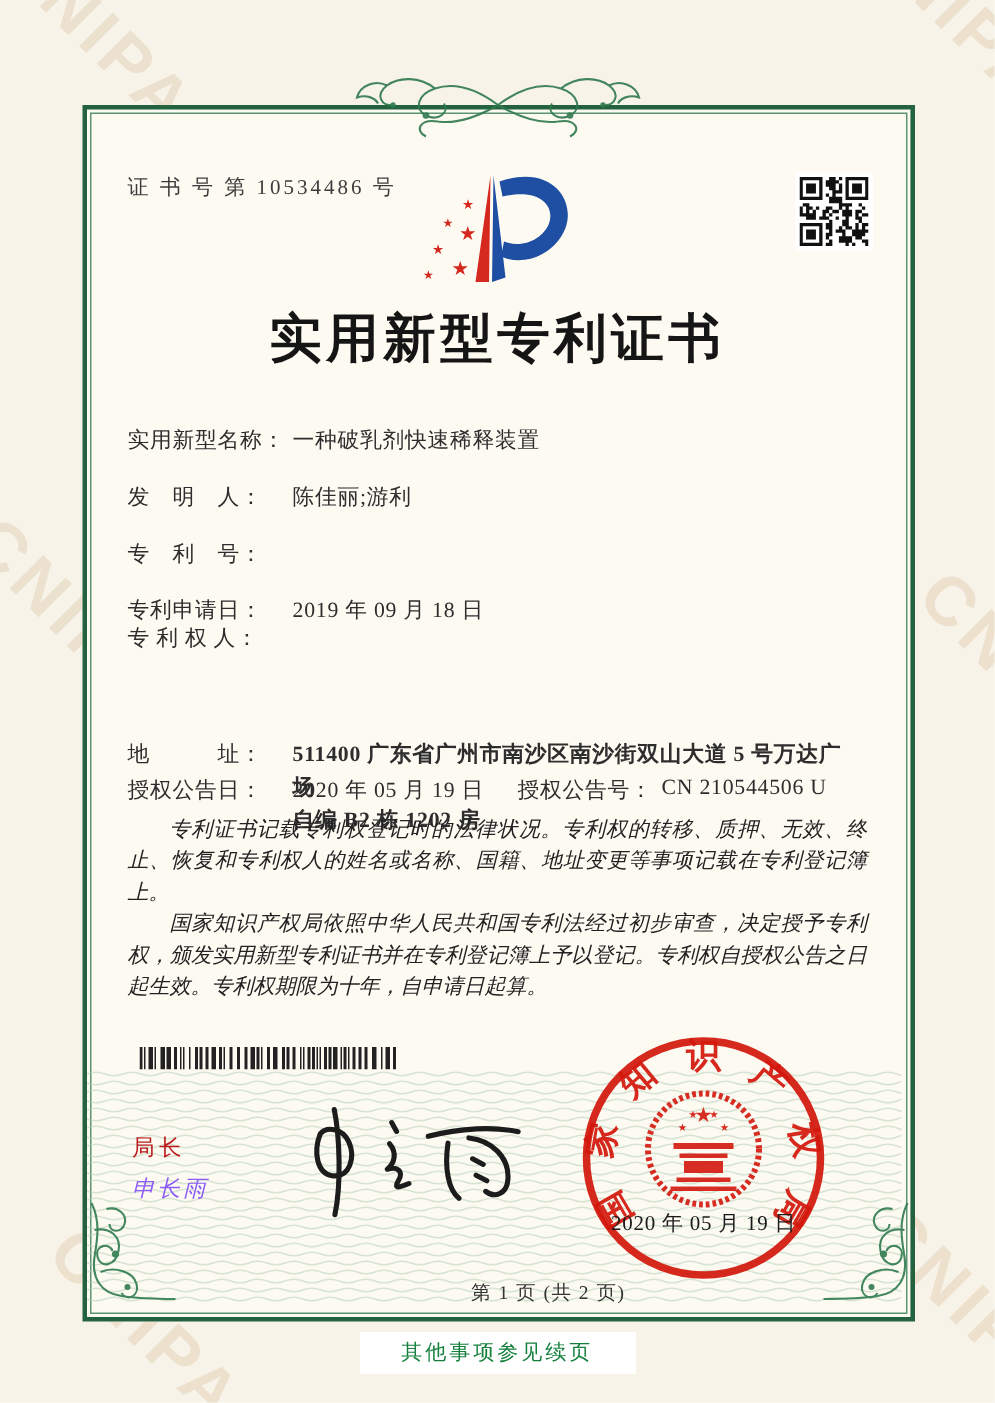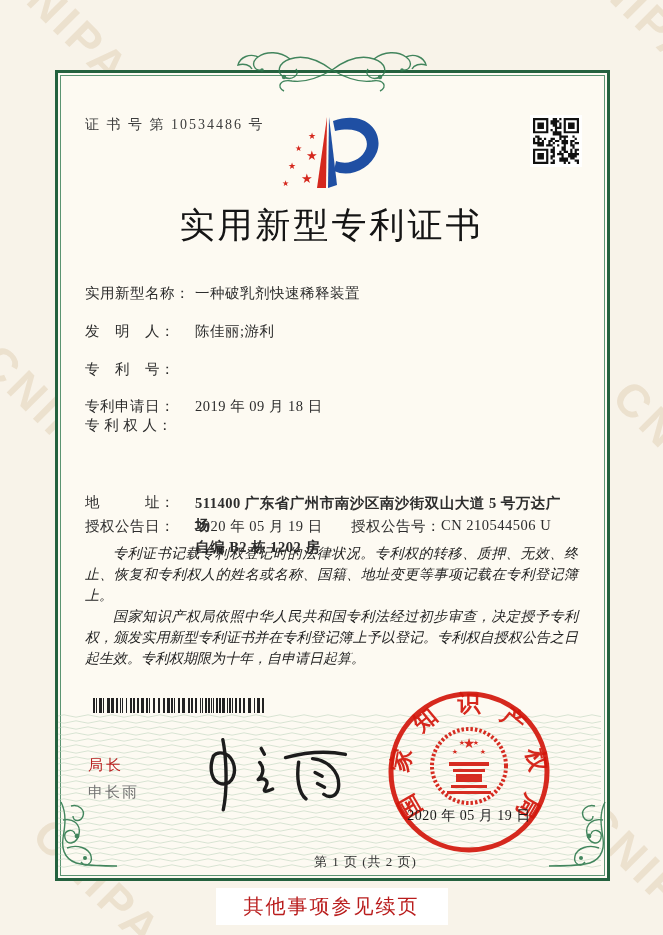--- a/index.html
+++ b/index.html
@@ -27,47 +27,47 @@
   .top-ornament{position:absolute;left:332px;top:70px;transform:translate(-50%,-50%);}
   .corner-flourish{position:absolute;}
   .cf-left{left:57px;top:800px;}
   .cf-right{left:547px;top:800px;transform:scaleX(-1);}
   .waves{position:absolute;left:58px;top:712px;pointer-events:none;}
   .cert-no{position:absolute;left:85px;top:116px;font-size:14px;letter-spacing:2px;color:#3c3c3c;}
   .logo{position:absolute;left:281px;top:103px;}
   .qr{position:absolute;left:530px;top:115px;background:#fff;padding:3px;}
   .title{
     position:absolute;left:0;width:663px;top:202px;text-align:center;
-    font-size:35px;font-weight:normal;letter-spacing:3px;color:#151515;
+    font-size:35px;font-weight:bold;letter-spacing:3px;color:#151515;
   }
   .field{position:absolute;left:85px;font-size:14.5px;display:flex;color:#2d2d2d;}
   .field .lbl{flex:0 0 110px;letter-spacing:.5px;}
   .field .val{letter-spacing:.5px;}
   .field .val.multi{width:372px;line-height:1.5;font-weight:bold;}
   .f-name{top:284px;} .f-inventor{top:322px;} .f-patno{top:360px;}
   .f-filing{top:397px;} .f-patentee{top:416px;} .f-address{top:493px;}
   .f-grantdate{top:517px;} .f-grantno{top:517px;left:345px;}
-  .f-grantno .lbl{flex:0 0 96px;text-align:right;}
+  .f-grantno .lbl{flex:0 0 96px;}
   .paragraphs{
     position:absolute;left:85px;top:543px;width:493px;font-size:14px;
     line-height:1.5;text-align:justify;color:#222;font-style:italic;
   }
   .paragraphs p{margin:0;text-indent:2em;}
   .barcode{position:absolute;left:93px;top:698px;}
   .sig-title{position:absolute;left:88px;top:756px;font-family:"Liberation Sans","DejaVu Sans",sans-serif;font-size:15px;letter-spacing:3px;color:#b91c1c;}
-  .sig-name{position:absolute;left:88px;top:783px;font-family:"Liberation Sans","DejaVu Sans",sans-serif;font-size:15px;letter-spacing:2px;color:#737373;}
+  .sig-name{position:absolute;left:88px;top:783px;font-family:"Liberation Sans","DejaVu Sans",sans-serif;font-size:15px;letter-spacing:2px;color:#8b5cf6;font-style:italic;}
   .signature{position:absolute;left:188px;top:730px;}
   .seal{position:absolute;left:385px;top:688px;}
   .page-indicator{
     position:absolute;left:0;width:663px;top:853px;text-align:center;
     font-size:13px;letter-spacing:1px;color:#333;margin-left:34px;
   }
   .footer-note{
     position:absolute;left:50%;transform:translateX(-50%);top:888px;
-    background:#ffffff;padding:5px 28px;font-size:20px;letter-spacing:2px;color:#b91c1c;
+    background:#ffffff;padding:5px 28px;font-size:14px;letter-spacing:2px;color:#15803d;
   }
 </style>
 </head>
 <body>
 
 <div class="wm" style="left:-14px;top:-6px">CNIPA</div>
 <div class="wm" style="left:556px;top:-22px">CNIPA</div>
 <div class="wm" style="left:-34px;top:382px">CNIPA</div>
 <div class="wm" style="left:598px;top:418px">CNIPA</div>
 <div class="wm" style="left:18px;top:856px">CNIPA</div>

